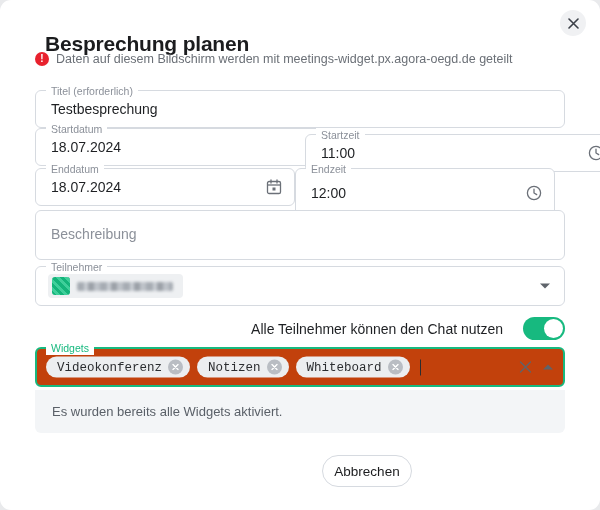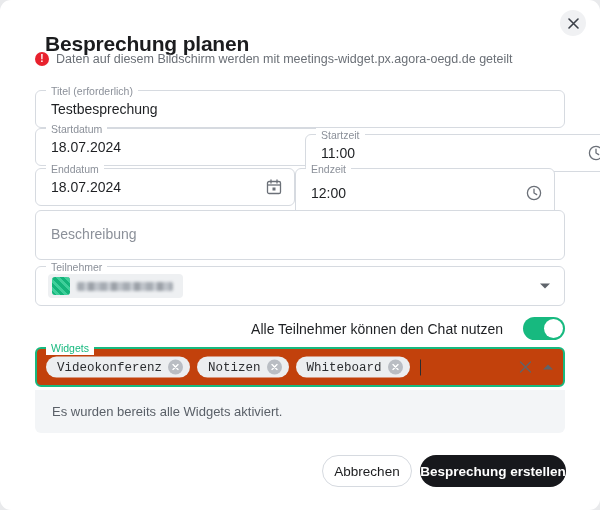--- a/index.html
+++ b/index.html
@@ -412,15 +412,14 @@
       </svg>
       <span class="chev-up"></span>
     </span>
   </div>
 
   <div class="dropdown">
     <span>Es wurden bereits alle Widgets aktiviert.</span>
   </div>
 
   <button class="btn-cancel">Abbrechen</button>
-  <button class="btn-submit">Besprechung erstellen</button>
 
 </div>
 
 </body></html>

